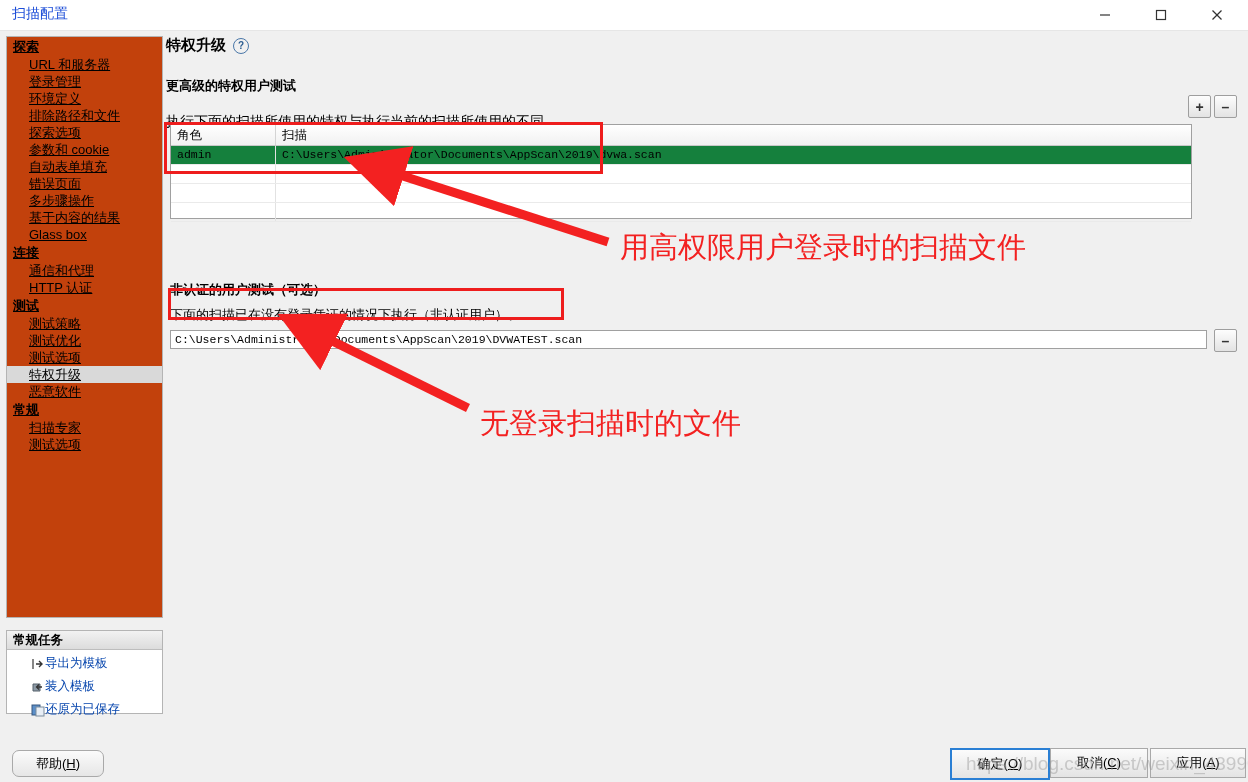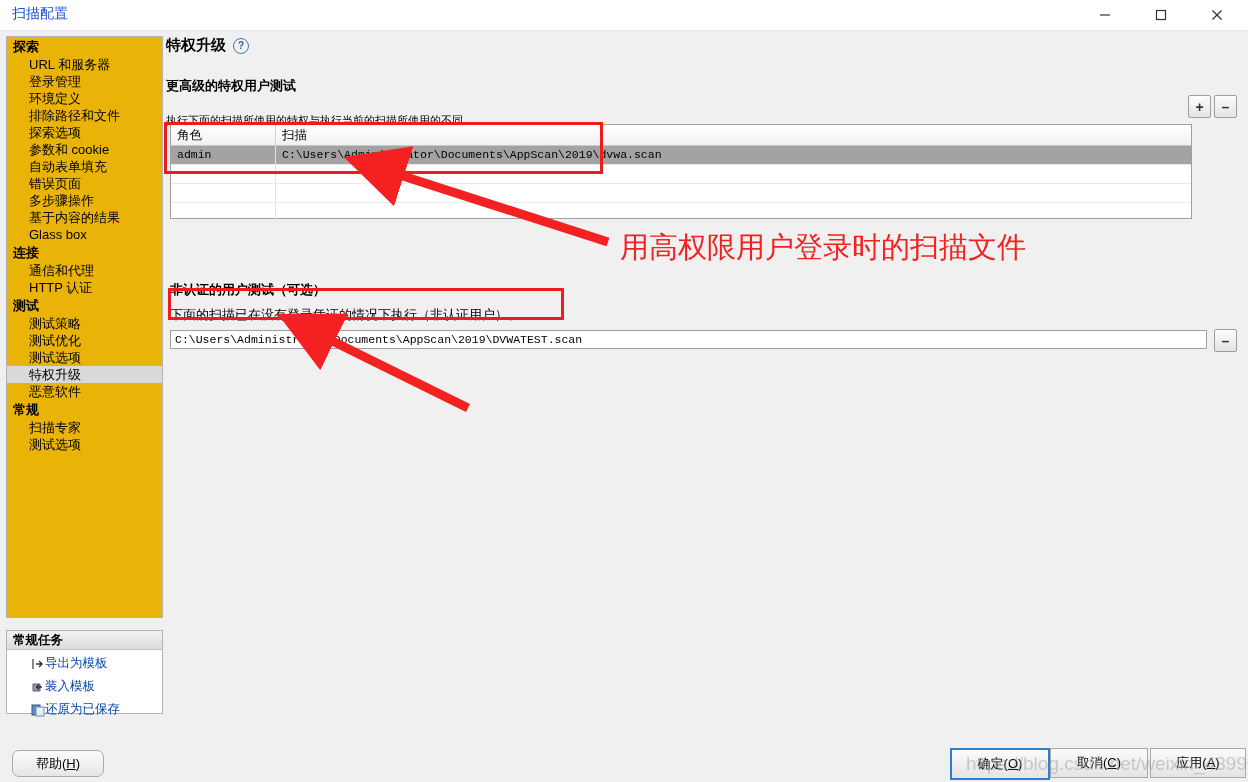--- a/index.html
+++ b/index.html
@@ -26,22 +26,23 @@
     color:#333;font-size:14px;
   }
   .wbtn svg{display:block;}
   #btn-min{left:1082px;}
   #btn-max{left:1138px;}
   #btn-close{left:1194px;}
 
   
   #sidebar{
     position:absolute;left:6px;top:36px;width:155px;height:580px;
-    background:#eab308;border:1px solid #b4b4b4;
+    background:#c2410c;border:1px solid #b4b4b4;
     overflow:hidden;
+    text-decoration:underline;
   }
   .nav-group{
     font-weight:bold;font-size:13px;color:#000;
     padding:1px 0 1px 6px;line-height:17px;
   }
   .nav-item{
     font-size:13px;color:#000;padding:0 0 0 22px;line-height:17px;
     white-space:nowrap;
   }
   .nav-item.sel{background:#d9d9d9;}
@@ -76,37 +77,37 @@
     position:absolute;left:166px;top:36px;width:1076px;height:700px;
   }
   #pane-title{font-size:15px;font-weight:bold;display:flex;align-items:center;gap:7px;}
   #help-icon{
     width:14px;height:14px;border:1px solid #4a77a8;border-radius:50%;
     color:#2c5d91;font-size:10px;font-weight:bold;
     display:flex;align-items:center;justify-content:center;
     line-height:1;
   }
   .sec-title{font-weight:bold;font-size:13px;margin-top:22px;}
-  .sec-desc{font-size:11px;margin-top:18px;}
+  .sec-desc{font-size:14px;margin-top:18px;}
 
   
   #table-wrap{
     position:absolute;left:4px;top:88px;width:1020px;height:93px;
     background:#ffffff;border:1px solid #a0a0a0;
   }
   .thead{
     display:flex;height:20px;
     background:linear-gradient(#ffffff,#f1f1f1);
     border-bottom:1px solid #c8c8c8;
   }
   .th{font-size:12.5px;padding:2px 0 12px 6px;box-sizing:border-box;}
   .th.c1{width:105px;border-right:1px solid #d4d4d4;}
   .th.c2{flex:1;}
   .trow{display:flex;height:18px;border-bottom:1px solid #eaeaea;}
-  .trow.sel{background:#a3a3a3;}
+  .trow.sel{background:#15803d;}
   .td{font-family:"Liberation Mono","DejaVu Sans Mono",monospace;
       font-size:11.5px;padding:2px 0 0 6px;box-sizing:border-box;
       white-space:nowrap;overflow:hidden;}
   .td.c1{width:105px;border-right:1px solid #e2e2e2;}
   .td.c2{flex:1;}
 
   .sq-btn{
     position:absolute;width:21px;height:21px;
     background:linear-gradient(#fdfdfd,#e3e3e3);
     border:1px solid #9e9e9e;border-radius:2px;
@@ -310,13 +311,14 @@
     <defs>
       <marker id="ah" markerWidth="7" markerHeight="7" refX="3" refY="3.5" orient="auto">
         <polygon points="0 0, 7 3.5, 0 7" fill="#f32121"></polygon>
       </marker>
     </defs>
     <line x1="608" x2="378" y1="242" y2="168" stroke="#f32121" stroke-width="9" marker-end="url(#ah)"></line>
     <line x1="468" x2="310" y1="408" y2="330" stroke="#f32121" stroke-width="9" marker-end="url(#ah)"></line>
   </svg>
 
   <div class="annot" id="annot-1">用高权限用户登录时的扫描文件</div>
+  <div class="annot" id="annot-2">无登录扫描时的文件</div>
 </div>
 
 </body></html>

